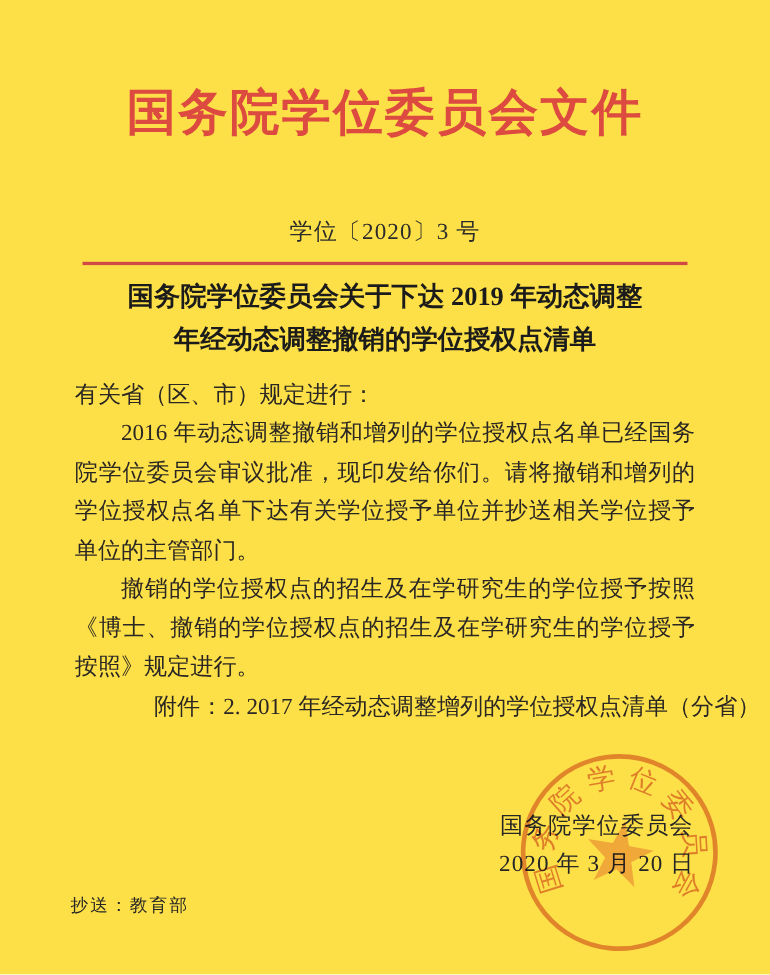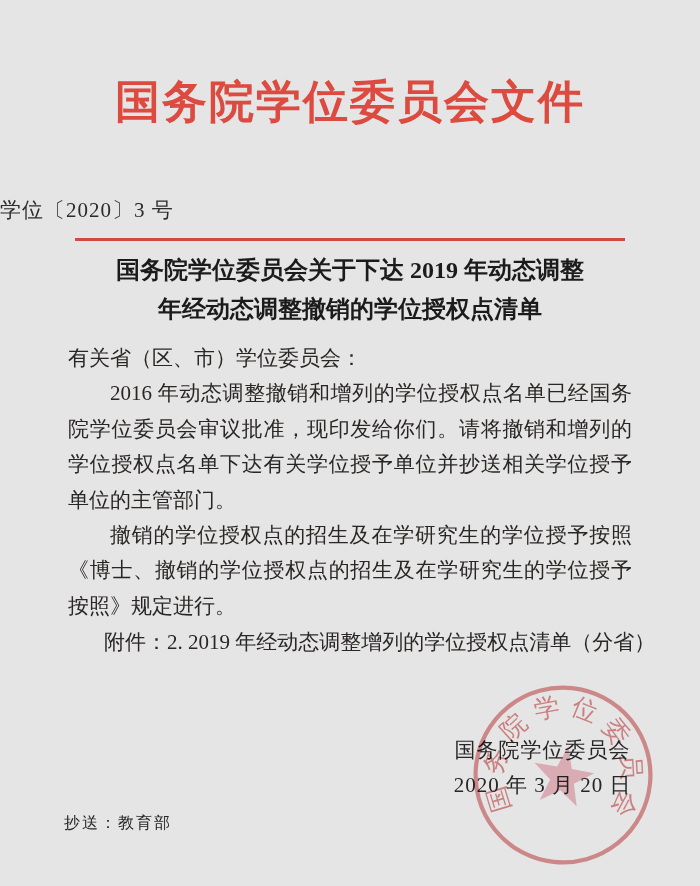--- a/index.html
+++ b/index.html
@@ -1,54 +1,55 @@
 <!DOCTYPE html>
 <html style="--header_red: #dc4a40; --rule_red: #cf4a44; --seal_ring: #e08a8a; --seal_text: #dd8080; --seal_star: #f1b6c0;"><head>
 <meta charset="utf-8">
 <style>
   html,body{margin:0;padding:0;background:#ffffff;}
   .page{
     position:relative;
     width:700px;height:886px;
     margin:0 auto;
-    background:#e5e5e5;
+    background:#fde047;
     font-family:"Liberation Serif","DejaVu Serif",serif;
     color:#2a2624;
     overflow:hidden;
   }
   .header-title{
     position:absolute;top:72px;left:0;right:0;
     text-align:center;
     font-size:45px;font-weight:900;
     letter-spacing:2px;
     color:var(--header_red,#dc4a40);
   }
   .doc-number{
     position:absolute;top:196px;left:0;right:0;
+    text-align:center;
     font-size:21px;color:#2b2b2b;letter-spacing:1px;
   }
   .red-rule{
     position:absolute;top:238px;left:75px;width:550px;height:3px;
     background:var(--rule_red,#cf4a44);
   }
   .notice-title{
     position:absolute;top:251px;left:30px;right:30px;margin:0;
     text-align:center;
     font-size:24px;line-height:39px;font-weight:bold;color:#1b1b1b;
   }
   .notice-title span{display:block;}
   .doc-body{
     position:absolute;top:341px;left:68px;width:564px;
     font-size:21px;line-height:35.4px;
     text-align:justify;
   }
   .doc-body p{margin:0;}
   .para{text-indent:2em;}
   .attachments{margin-left:36px;margin-top:1px;}
-  .att-flex{display:flex;align-items:flex-start;}
+  .att-flex{display:flex;align-items:flex-start;margin-left:36px;}
   .att-label{white-space:nowrap;}
   .att-list{display:block;}
   .att-item{display:block;white-space:nowrap;}
   .signature-block{
     position:absolute;top:733px;left:450px;width:185px;
     text-align:center;
     font-size:21px;line-height:35px;color:#262626;
     letter-spacing:1px;
   }
   .cc-line{
@@ -71,28 +72,28 @@
   <div class="doc-number">学位〔2020〕3 号</div>
 
   <div class="red-rule"></div>
 
   <h1 class="notice-title">
     <span>国务院学位委员会关于下达 2019 年动态调整</span>
     <span>年经动态调整撤销的学位授权点清单</span>
   </h1>
 
   <div class="doc-body">
-    <p class="salutation">有关省（区、市）学位委员会：</p>
+    <p class="salutation">有关省（区、市）规定进行：</p>
     <p class="para">2016 年动态调整撤销和增列的学位授权点名单已经国务院学位委员会审议批准，现印发给你们。请将撤销和增列的学位授权点名单下达有关学位授予单位并抄送相关学位授予单位的主管部门。</p>
     <p class="para">撤销的学位授权点的招生及在学研究生的学位授予按照《博士、撤销的学位授权点的招生及在学研究生的学位授予按照》规定进行。</p>
     <div class="attachments">
       <div class="att-flex">
         <span class="att-label">附件：</span>
         <span class="att-list">
-          <span class="att-item">2. 2019 年经动态调整增列的学位授权点清单（分省）</span>
+          <span class="att-item">2. 2017 年经动态调整增列的学位授权点清单（分省）</span>
         </span>
       </div>
     </div>
   </div>
 
   <div class="signature-block">
     <div>国务院学位委员会</div>
     <div>2020 年 3 月 20 日</div>
   </div>
 

